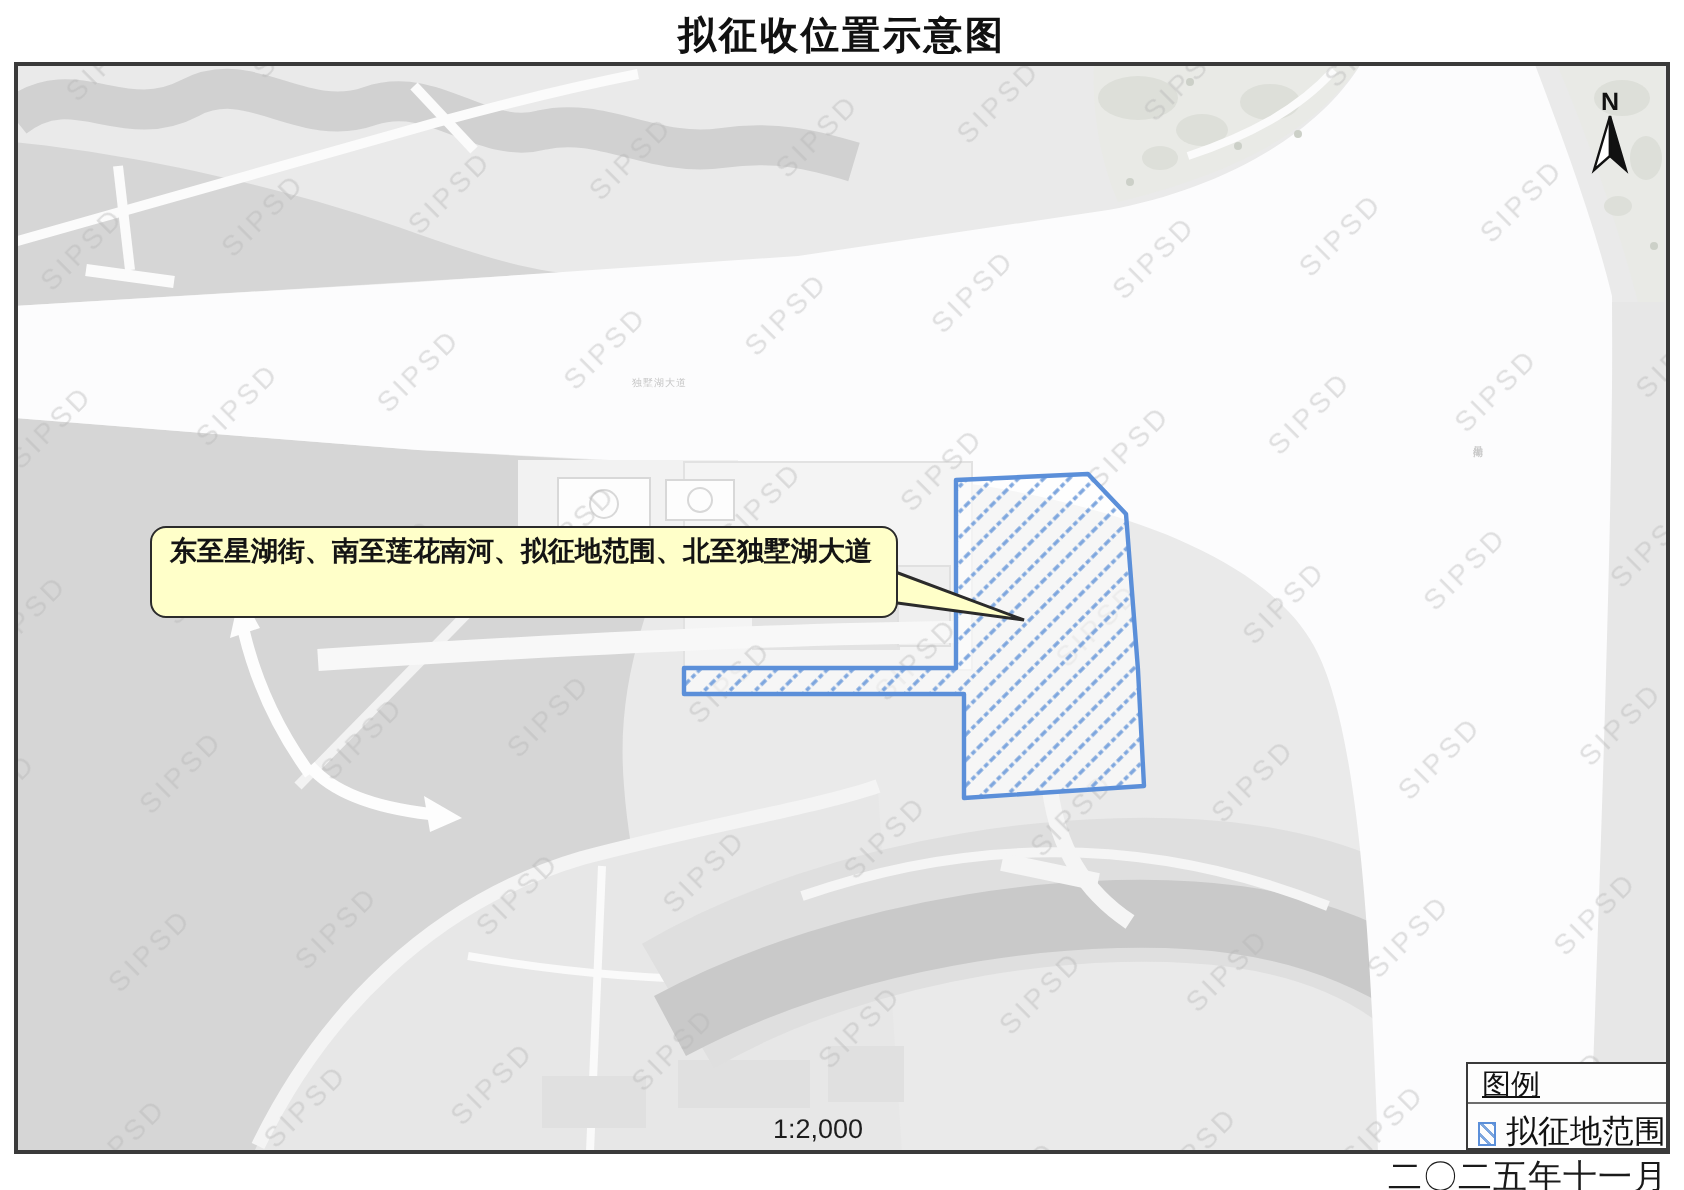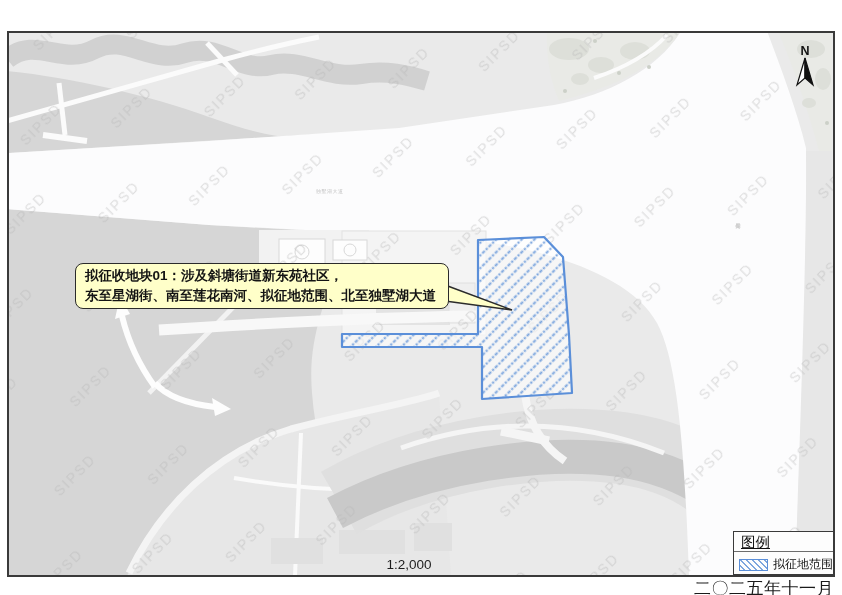--- a/index.html
+++ b/index.html
@@ -18,31 +18,32 @@
         font-size:13.5px;color:#1d1d1d;z-index:4;}
   .legend{position:absolute;left:724px;top:498px;width:101px;height:44px;box-sizing:border-box;
         background:#fdfdfd;border:1.5px solid #3a3a3a;z-index:6;
         font-family:"Liberation Serif",serif;}
   .legend-title{font-size:14.5px;color:#111;padding:1px 0 0 7px;height:20px;
         border-bottom:1px solid #6d6d6d;box-sizing:border-box;text-decoration:underline;}
   .legend-item{display:flex;align-items:center;gap:5px;padding:4px 0 0 5px;}
   .legend-swatch{width:29px;height:12px;box-sizing:border-box;border:1.4px solid #5b8fd9;
         background-color:#fdfdfd;
         background-image:repeating-linear-gradient(45deg,rgba(0,0,0,0) 0px,rgba(0,0,0,0) 2.6px,#7da6de 2.6px,#7da6de 4.2px);}
-  .legend-label{font-size:12px;color:#111;white-space:nowrap;}
+  .legend-label{font-size:16px;color:#111;white-space:nowrap;}
   .date-label{position:absolute;right:8px;top:577px;font-size:17px;letter-spacing:0.5px;
         color:#1a1a1a;font-family:"Liberation Serif",serif;white-space:nowrap;}
   .wmtext{font-family:"Liberation Sans",sans-serif;font-size:14px;letter-spacing:2px;
         fill:#b5b5b5;opacity:0.42;}
 </style>
 </head>
 <body>
 
 <div class="page">
 
+  <div class="map-title">拟征收位置示意图</div>
 
   <div class="map-frame">
 
     <svg viewBox="0 0 824 542" preserveAspectRatio="none">
       <defs>
         <pattern id="wm" width="150" height="110" patternUnits="userSpaceOnUse" patternTransform="rotate(-45)">
           <text x="8" y="34" class="wmtext">SIPSD</text>
           <text x="82" y="92" class="wmtext">SIPSD</text>
         </pattern>
         <pattern id="hatch" width="9" height="9" patternUnits="userSpaceOnUse" patternTransform="rotate(-45)">
@@ -146,21 +147,20 @@
       </g>
 
       <g>
         <text x="796" y="22" font-size="12.5" font-weight="700" text-anchor="middle" fill="#111">N</text>
         <path d="M796,25 L788,52 L796,45 Z" fill="#ffffff" stroke="#111" stroke-width="1.2"></path>
         <path d="M796,25 L804,52 L796,45 Z" fill="#111" stroke="#111" stroke-width="1.2"></path>
       </g>
     </svg>
 
     <div class="callout">
-      <div class="ln">拟征收地块01：涉及斜塘街道新东苑社区，</div>
       <div class="ln">东至星湖街、南至莲花南河、拟征地范围、北至独墅湖大道</div>
     </div>
 
     <div class="scale-label">1:2,000</div>
 
     <div class="legend">
       <div class="legend-title">图例</div>
       <div class="legend-item">
         <div class="legend-swatch"></div>
         <div class="legend-label">拟征地范围</div>

